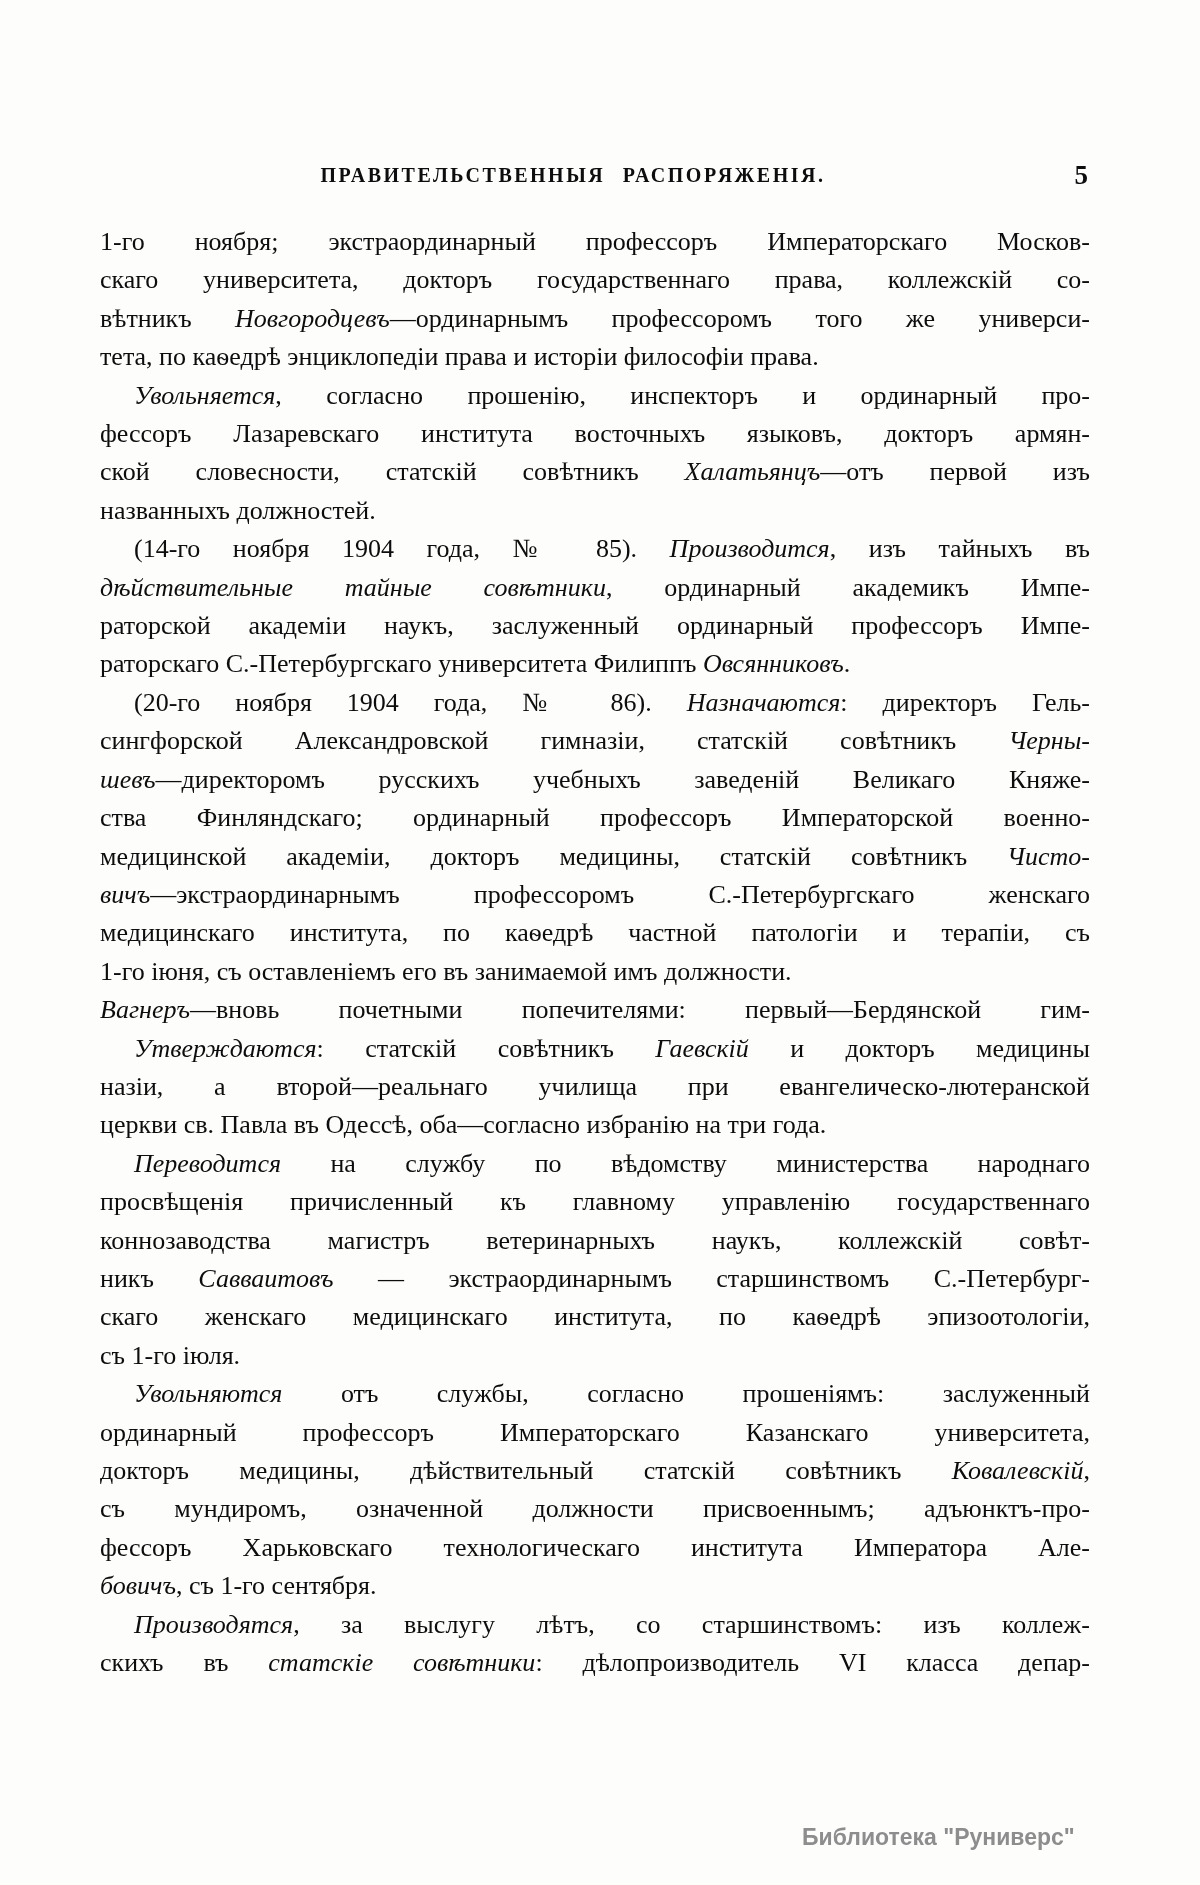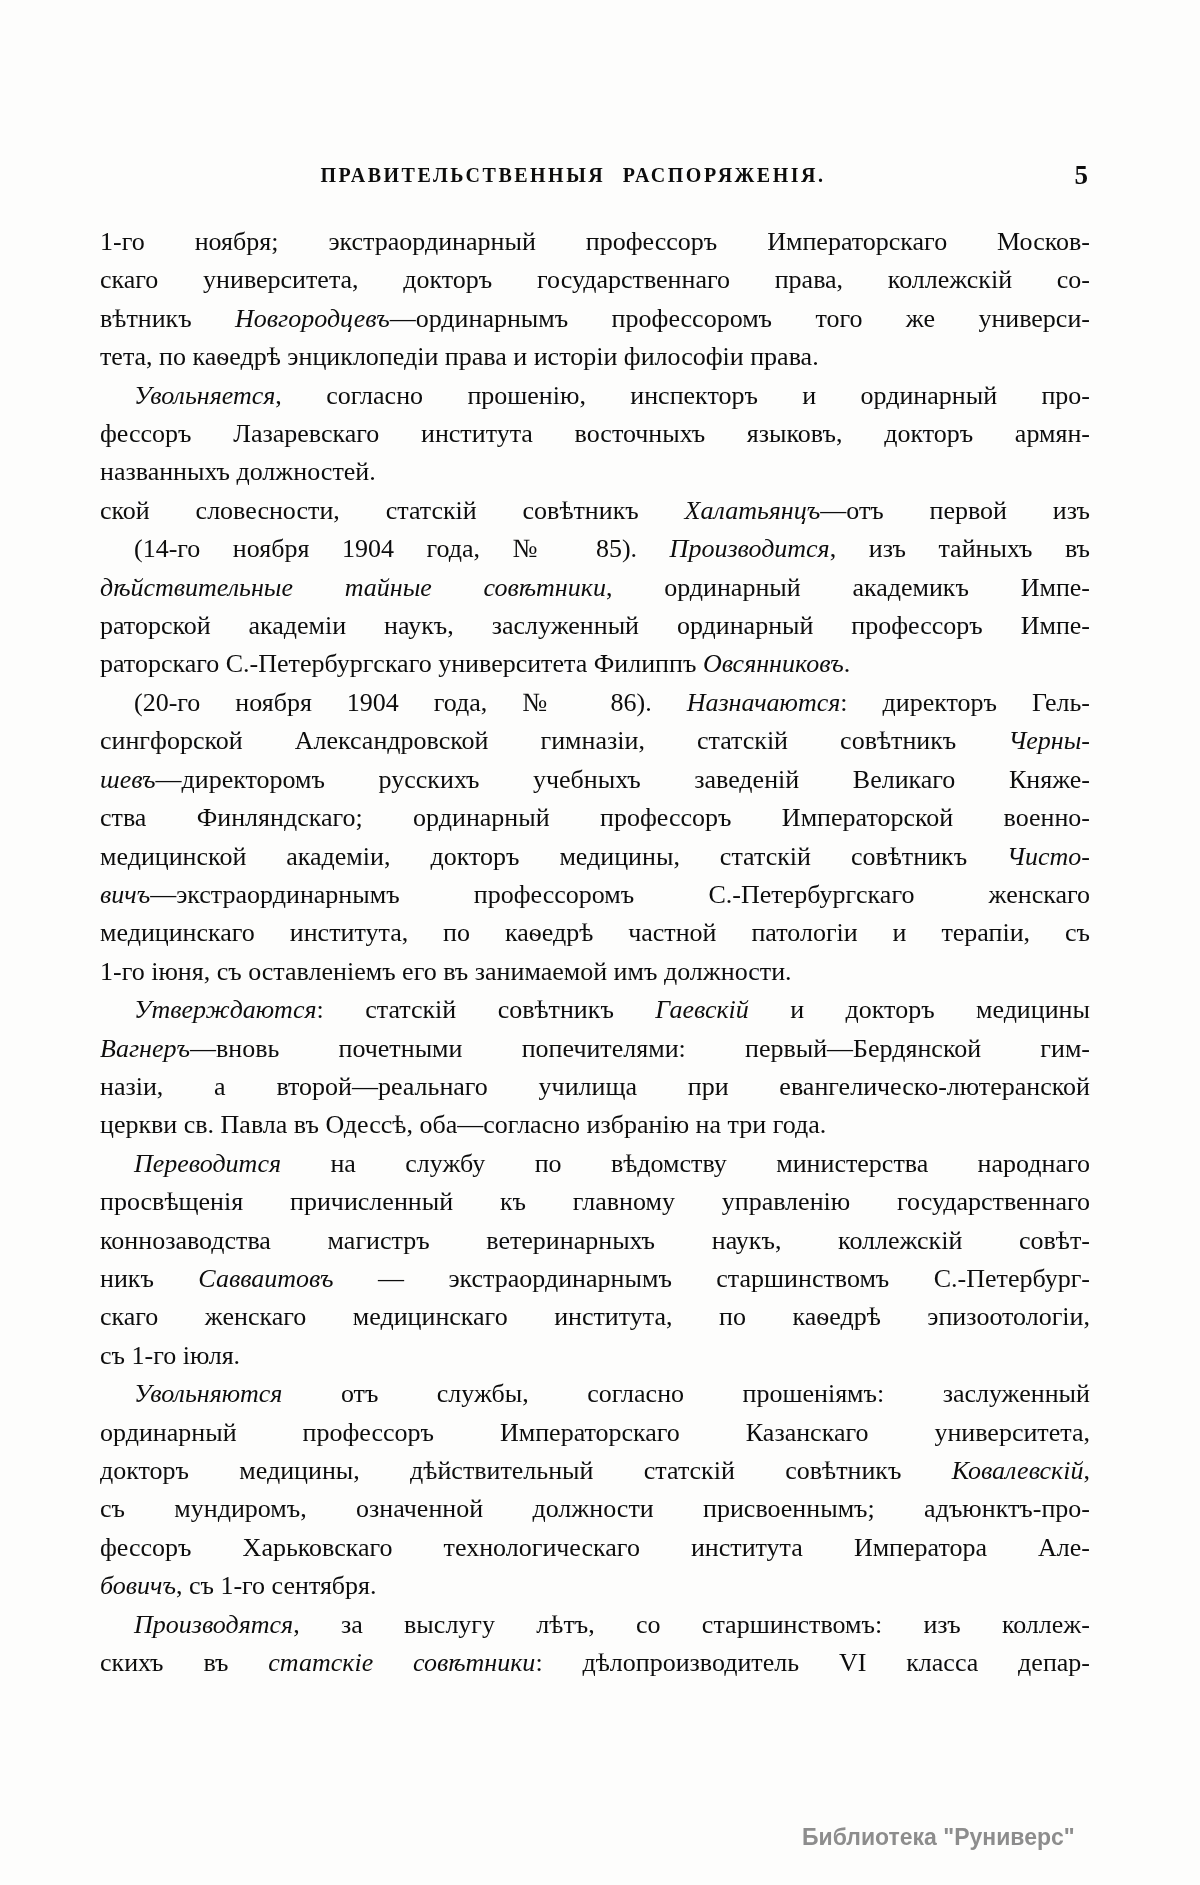--- a/index.html
+++ b/index.html
@@ -89,36 +89,36 @@
     <div id="page-number">5</div>
   </div>
 
   <div id="body-text">
       <div class="line"><span>1-го ноября; экстраординарный профессоръ Императорскаго Москов-</span></div>
       <div class="line"><span>скаго университета, докторъ государственнаго права, коллежскій со-</span></div>
       <div class="line"><span>вѣтникъ </span><span class="it">Новгородцевъ</span><span>—ординарнымъ профессоромъ того же универси-</span></div>
       <div class="line end"><span>тета, по каѳедрѣ энциклопедіи права и исторіи философіи права.</span></div>
       <div class="line indent"><span class="it">Увольняется</span><span>, согласно прошенію, инспекторъ и ординарный про-</span></div>
       <div class="line"><span>фессоръ Лазаревскаго института восточныхъ языковъ, докторъ армян-</span></div>
+      <div class="line"><span>ской словесности, статскій совѣтникъ </span><span class="it">Халатьянцъ</span><span>—отъ первой изъ</span></div>
       <div class="line end"><span>названныхъ должностей.</span></div>
-      <div class="line"><span>ской словесности, статскій совѣтникъ </span><span class="it">Халатьянцъ</span><span>—отъ первой изъ</span></div>
       <div class="line indent"><span>(14-го ноября 1904 года, № 85). </span><span class="it">Производится</span><span>, изъ тайныхъ въ</span></div>
       <div class="line"><span class="it">дѣйствительные тайные совѣтники</span><span>, ординарный академикъ Импе-</span></div>
       <div class="line"><span>раторской академіи наукъ, заслуженный ординарный профессоръ Импе-</span></div>
       <div class="line end"><span>раторскаго С.-Петербургскаго университета Филиппъ </span><span class="it">Овсянниковъ</span><span>.</span></div>
       <div class="line indent"><span>(20-го ноября 1904 года, № 86). </span><span class="it">Назначаются</span><span>: директоръ Гель-</span></div>
       <div class="line"><span>сингфорской Александровской гимназіи, статскій совѣтникъ </span><span class="it">Черны-</span></div>
       <div class="line"><span class="it">шевъ</span><span>—директоромъ русскихъ учебныхъ заведеній Великаго Княже-</span></div>
       <div class="line"><span>ства Финляндскаго; ординарный профессоръ Императорской военно-</span></div>
       <div class="line"><span>медицинской академіи, докторъ медицины, статскій совѣтникъ </span><span class="it">Чисто-</span></div>
       <div class="line"><span class="it">вичъ</span><span>—экстраординарнымъ профессоромъ С.-Петербургскаго женскаго</span></div>
       <div class="line"><span>медицинскаго института, по каѳедрѣ частной патологіи и терапіи, съ</span></div>
       <div class="line end"><span>1-го іюня, съ оставленіемъ его въ занимаемой имъ должности.</span></div>
+      <div class="line"><span class="it">Вагнеръ</span><span>—вновь почетными попечителями: первый—Бердянской гим-</span></div>
       <div class="line indent"><span class="it">Утверждаются</span><span>: статскій совѣтникъ </span><span class="it">Гаевскій</span><span> и докторъ медицины</span></div>
-      <div class="line"><span class="it">Вагнеръ</span><span>—вновь почетными попечителями: первый—Бердянской гим-</span></div>
       <div class="line"><span>назіи, а второй—реальнаго училища при евангелическо-лютеранской</span></div>
       <div class="line end"><span>церкви св. Павла въ Одессѣ, оба—согласно избранію на три года.</span></div>
       <div class="line indent"><span class="it">Переводится</span><span> на службу по вѣдомству министерства народнаго</span></div>
       <div class="line"><span>просвѣщенія причисленный къ главному управленію государственнаго</span></div>
       <div class="line"><span>коннозаводства магистръ ветеринарныхъ наукъ, коллежскій совѣт-</span></div>
       <div class="line"><span>никъ </span><span class="it">Савваитовъ</span><span> — экстраординарнымъ старшинствомъ С.-Петербург-</span></div>
       <div class="line"><span>скаго женскаго медицинскаго института, по каѳедрѣ эпизоотологіи,</span></div>
       <div class="line end"><span>съ 1-го іюля.</span></div>
       <div class="line indent"><span class="it">Увольняются</span><span> отъ службы, согласно прошеніямъ: заслуженный</span></div>
       <div class="line"><span>ординарный профессоръ Императорскаго Казанскаго университета,</span></div>

